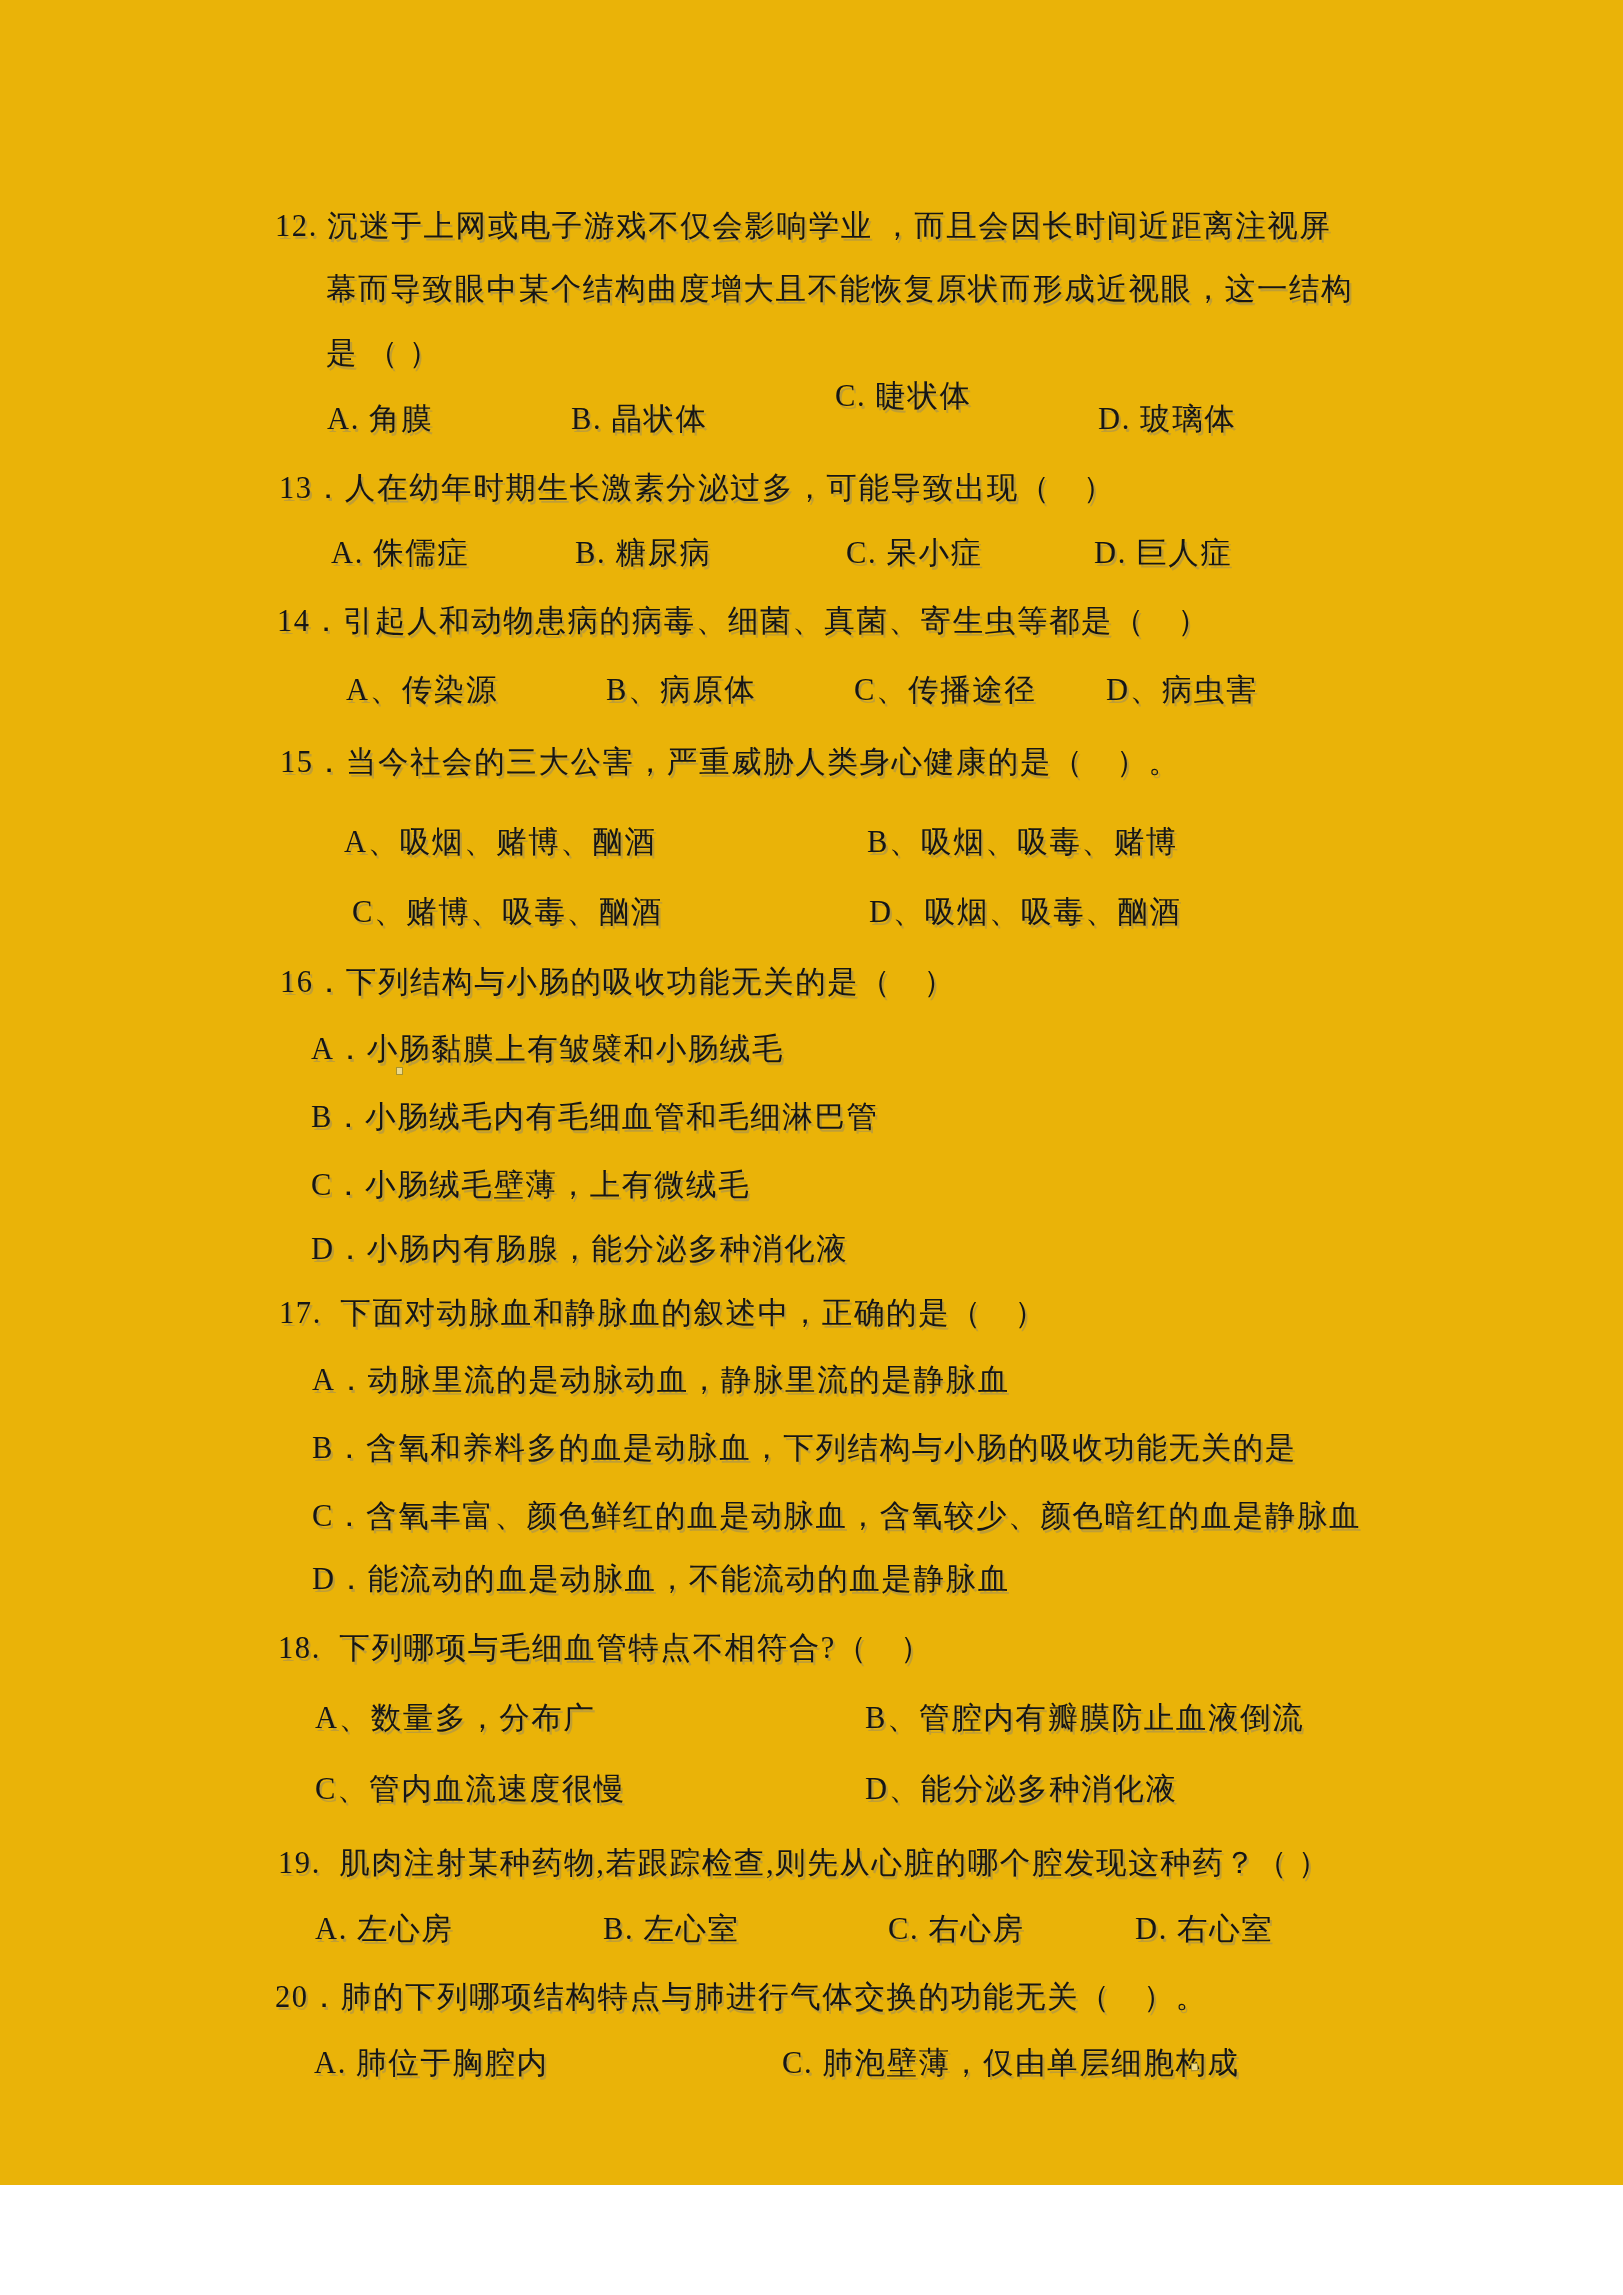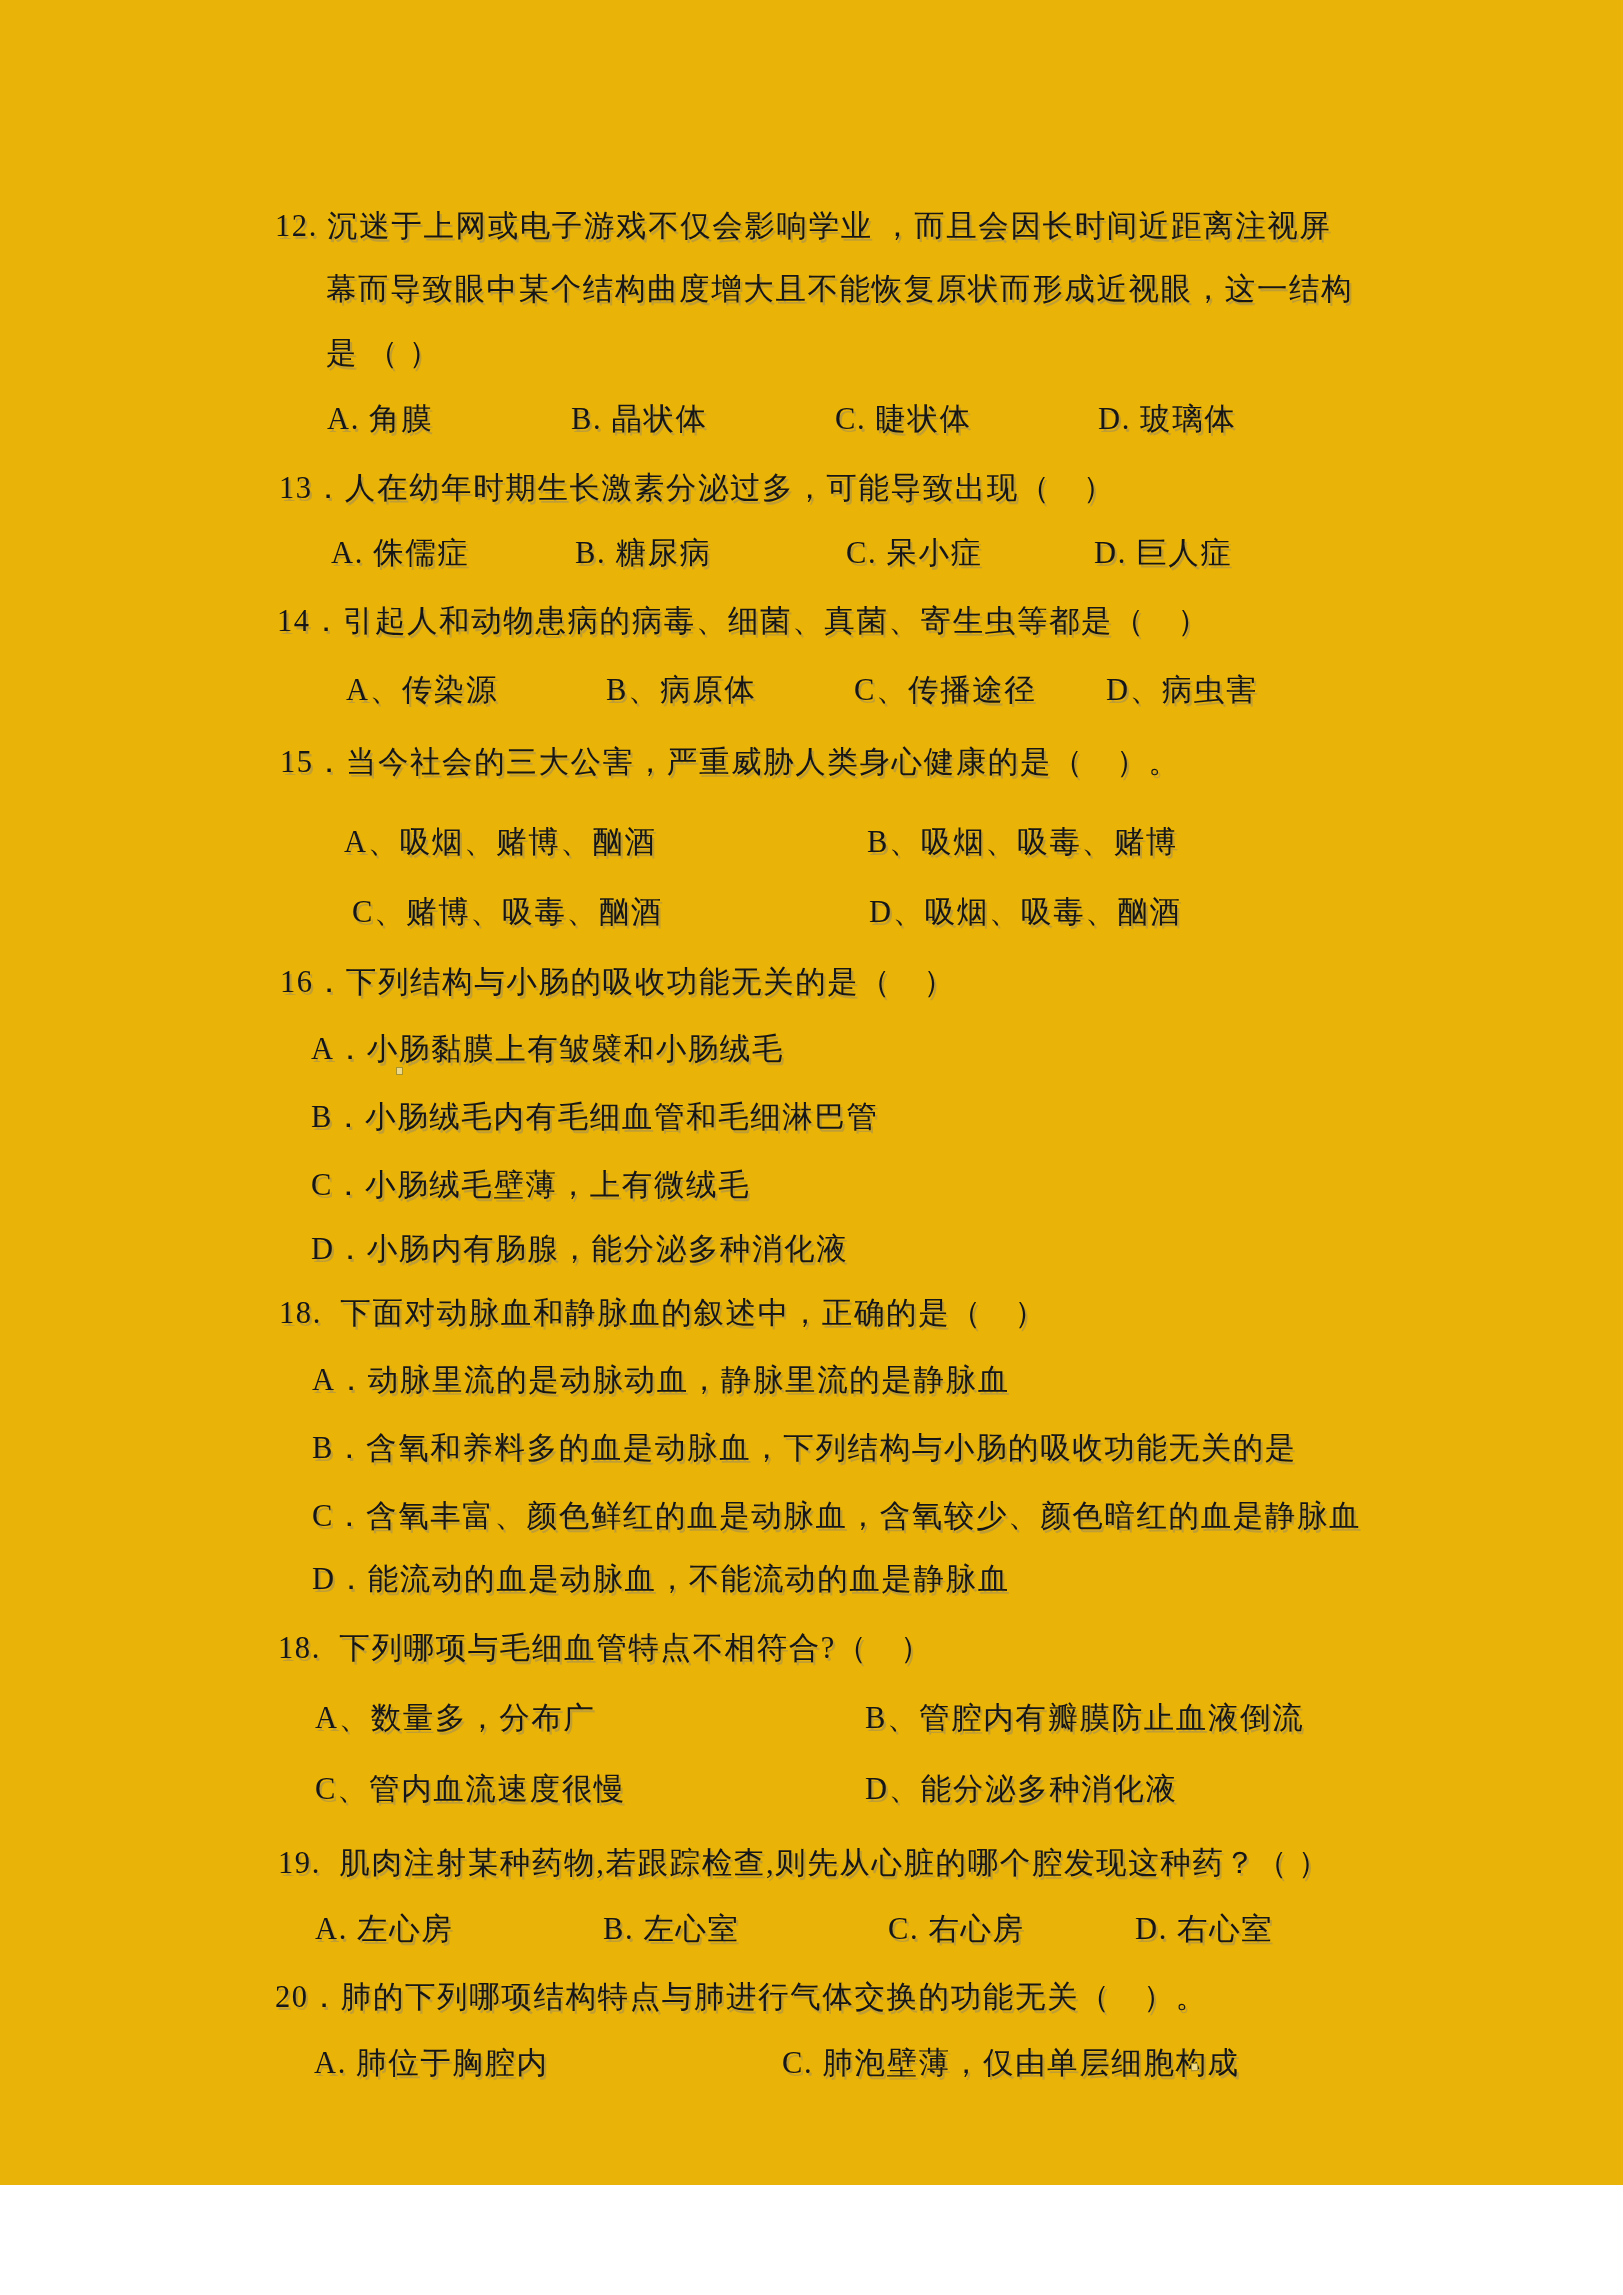--- a/index.html
+++ b/index.html
@@ -35,21 +35,21 @@
 <body>
 
 <div class="page">
 
   <section>
     <div class="line" style="top:210px;left:275px">12. 沉迷于上网或电子游戏不仅会影响学业 ，而且会因长时间近距离注视屏</div>
     <div class="line" style="top:273px;left:326px">幕而导致眼中某个结构曲度增大且不能恢复原状而形成近视眼，这一结构</div>
     <div class="line" style="top:337px;left:326px">是 （ ）</div>
     <div class="line" style="top:403px;left:327px">A. 角膜</div>
     <div class="line" style="top:403px;left:571px">B. 晶状体</div>
-    <div class="line" style="top:403px;left:835px">C. 睫状体</div>
+    <div class="line" style="top:380px;left:835px">C. 睫状体</div>
     <div class="line" style="top:403px;left:1098px">D. 玻璃体</div>
   </section>
 
   <section>
     <div class="line" style="top:472px;left:279px">13．人在幼年时期生长激素分泌过多，可能导致出现（　）</div>
     <div class="line" style="top:537px;left:331px">A. 侏儒症</div>
     <div class="line" style="top:537px;left:575px">B. 糖尿病</div>
     <div class="line" style="top:537px;left:846px">C. 呆小症</div>
     <div class="line" style="top:537px;left:1094px">D. 巨人症</div>
   </section>
@@ -72,21 +72,21 @@
 
   <section>
     <div class="line" style="top:966px;left:280px">16．下列结构与小肠的吸收功能无关的是（　）</div>
     <div class="line" style="top:1033px;left:311px">A．小肠黏膜上有皱襞和小肠绒毛</div>
     <div class="line" style="top:1101px;left:311px">B．小肠绒毛内有毛细血管和毛细淋巴管</div>
     <div class="line" style="top:1169px;left:311px">C．小肠绒毛壁薄，上有微绒毛</div>
     <div class="line" style="top:1233px;left:311px">D．小肠内有肠腺，能分泌多种消化液</div>
   </section>
 
   <section>
-    <div class="line" style="top:1297px;left:279px">18.  下面对动脉血和静脉血的叙述中，正确的是（　）</div>
+    <div class="line" style="top:1297px;left:279px">17.  下面对动脉血和静脉血的叙述中，正确的是（　）</div>
     <div class="line" style="top:1364px;left:312px">A．动脉里流的是动脉动血，静脉里流的是静脉血</div>
     <div class="line" style="top:1432px;left:312px">B．含氧和养料多的血是动脉血，下列结构与小肠的吸收功能无关的是</div>
     <div class="line" style="top:1500px;left:312px">C．含氧丰富、颜色鲜红的血是动脉血，含氧较少、颜色暗红的血是静脉血</div>
     <div class="line" style="top:1563px;left:312px">D．能流动的血是动脉血，不能流动的血是静脉血</div>
   </section>
 
   <section>
     <div class="line" style="top:1632px;left:278px">18.  下列哪项与毛细血管特点不相符合?（　）</div>
     <div class="line" style="top:1702px;left:315px">A、数量多，分布广</div>
     <div class="line" style="top:1702px;left:865px">B、管腔内有瓣膜防止血液倒流</div>

